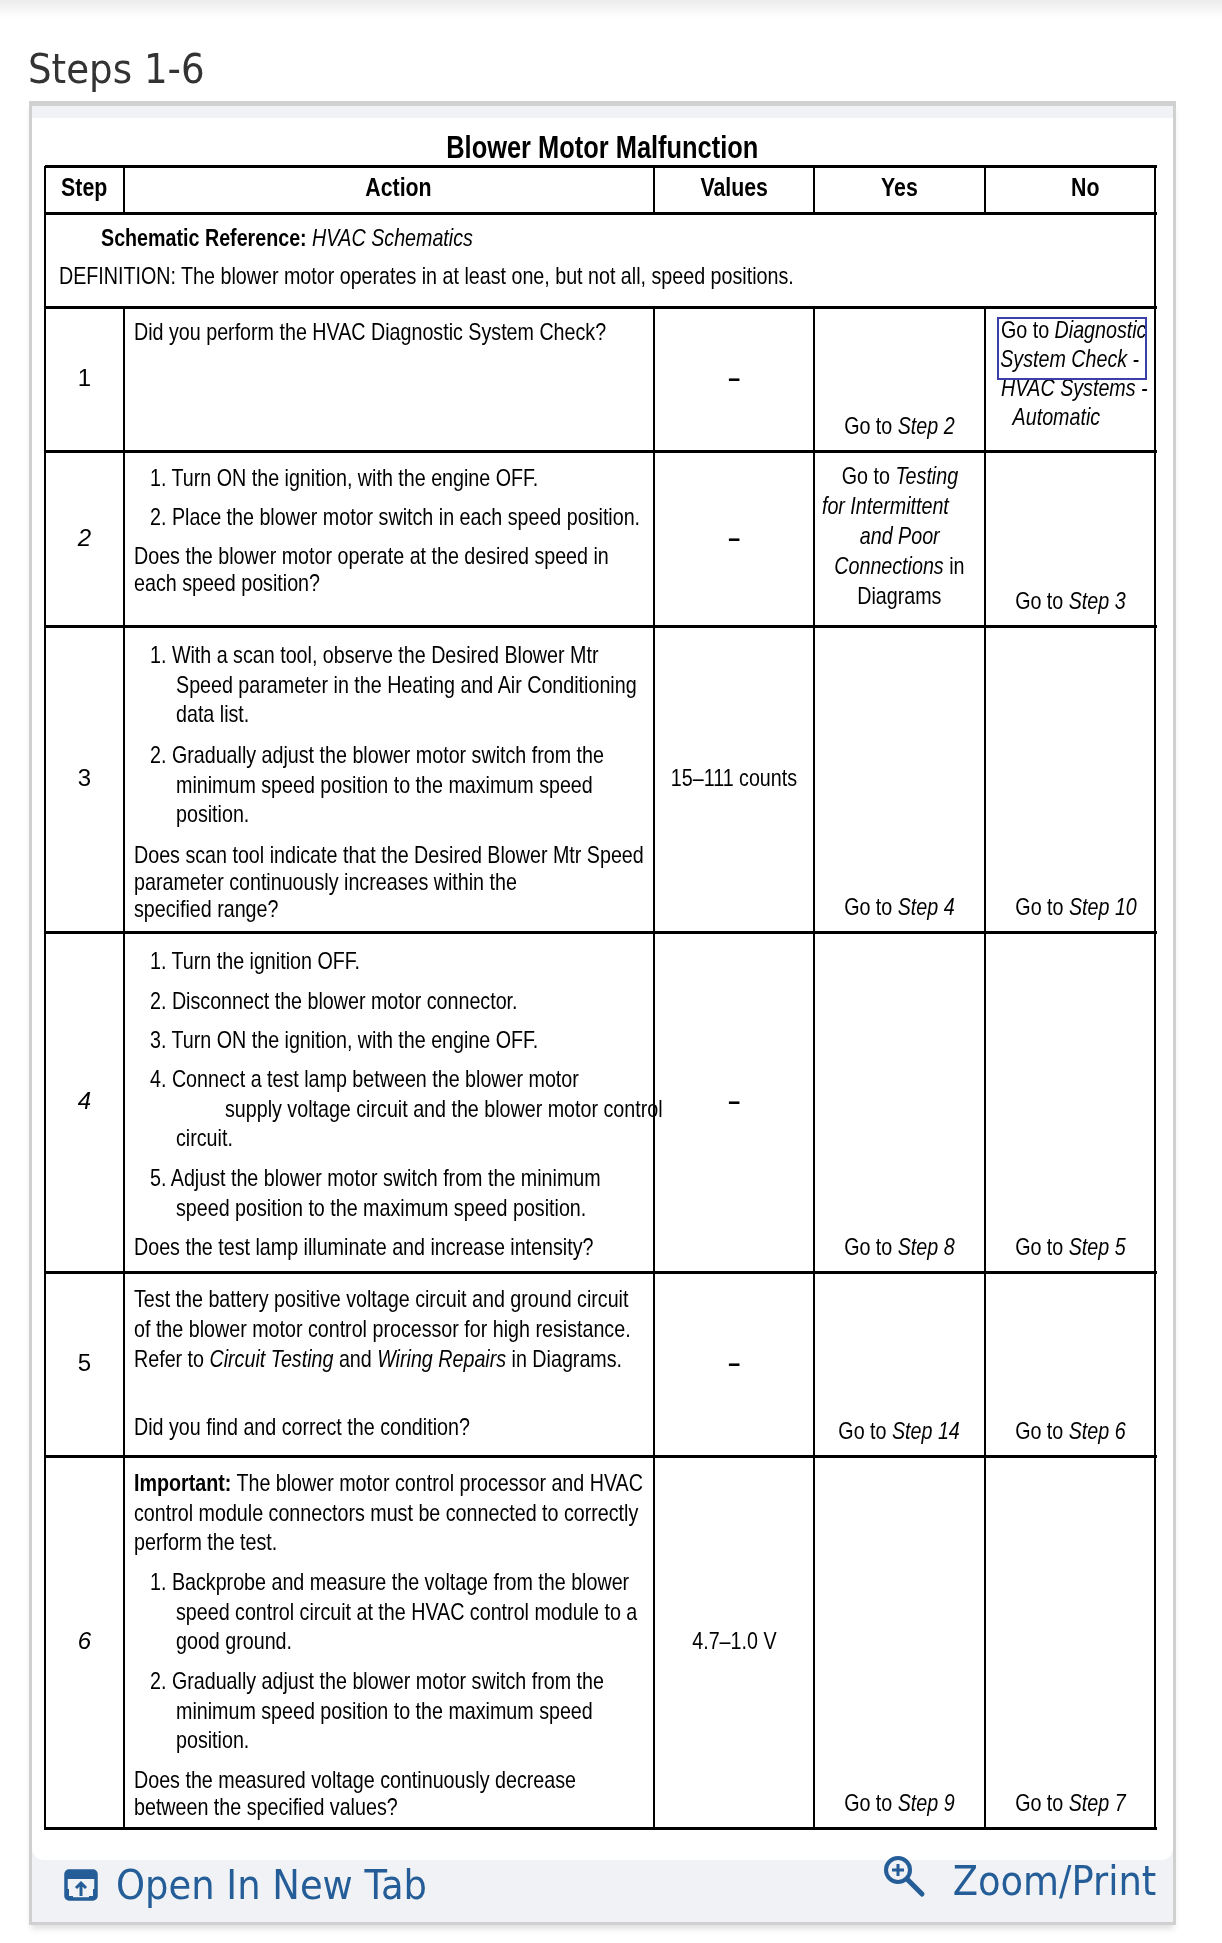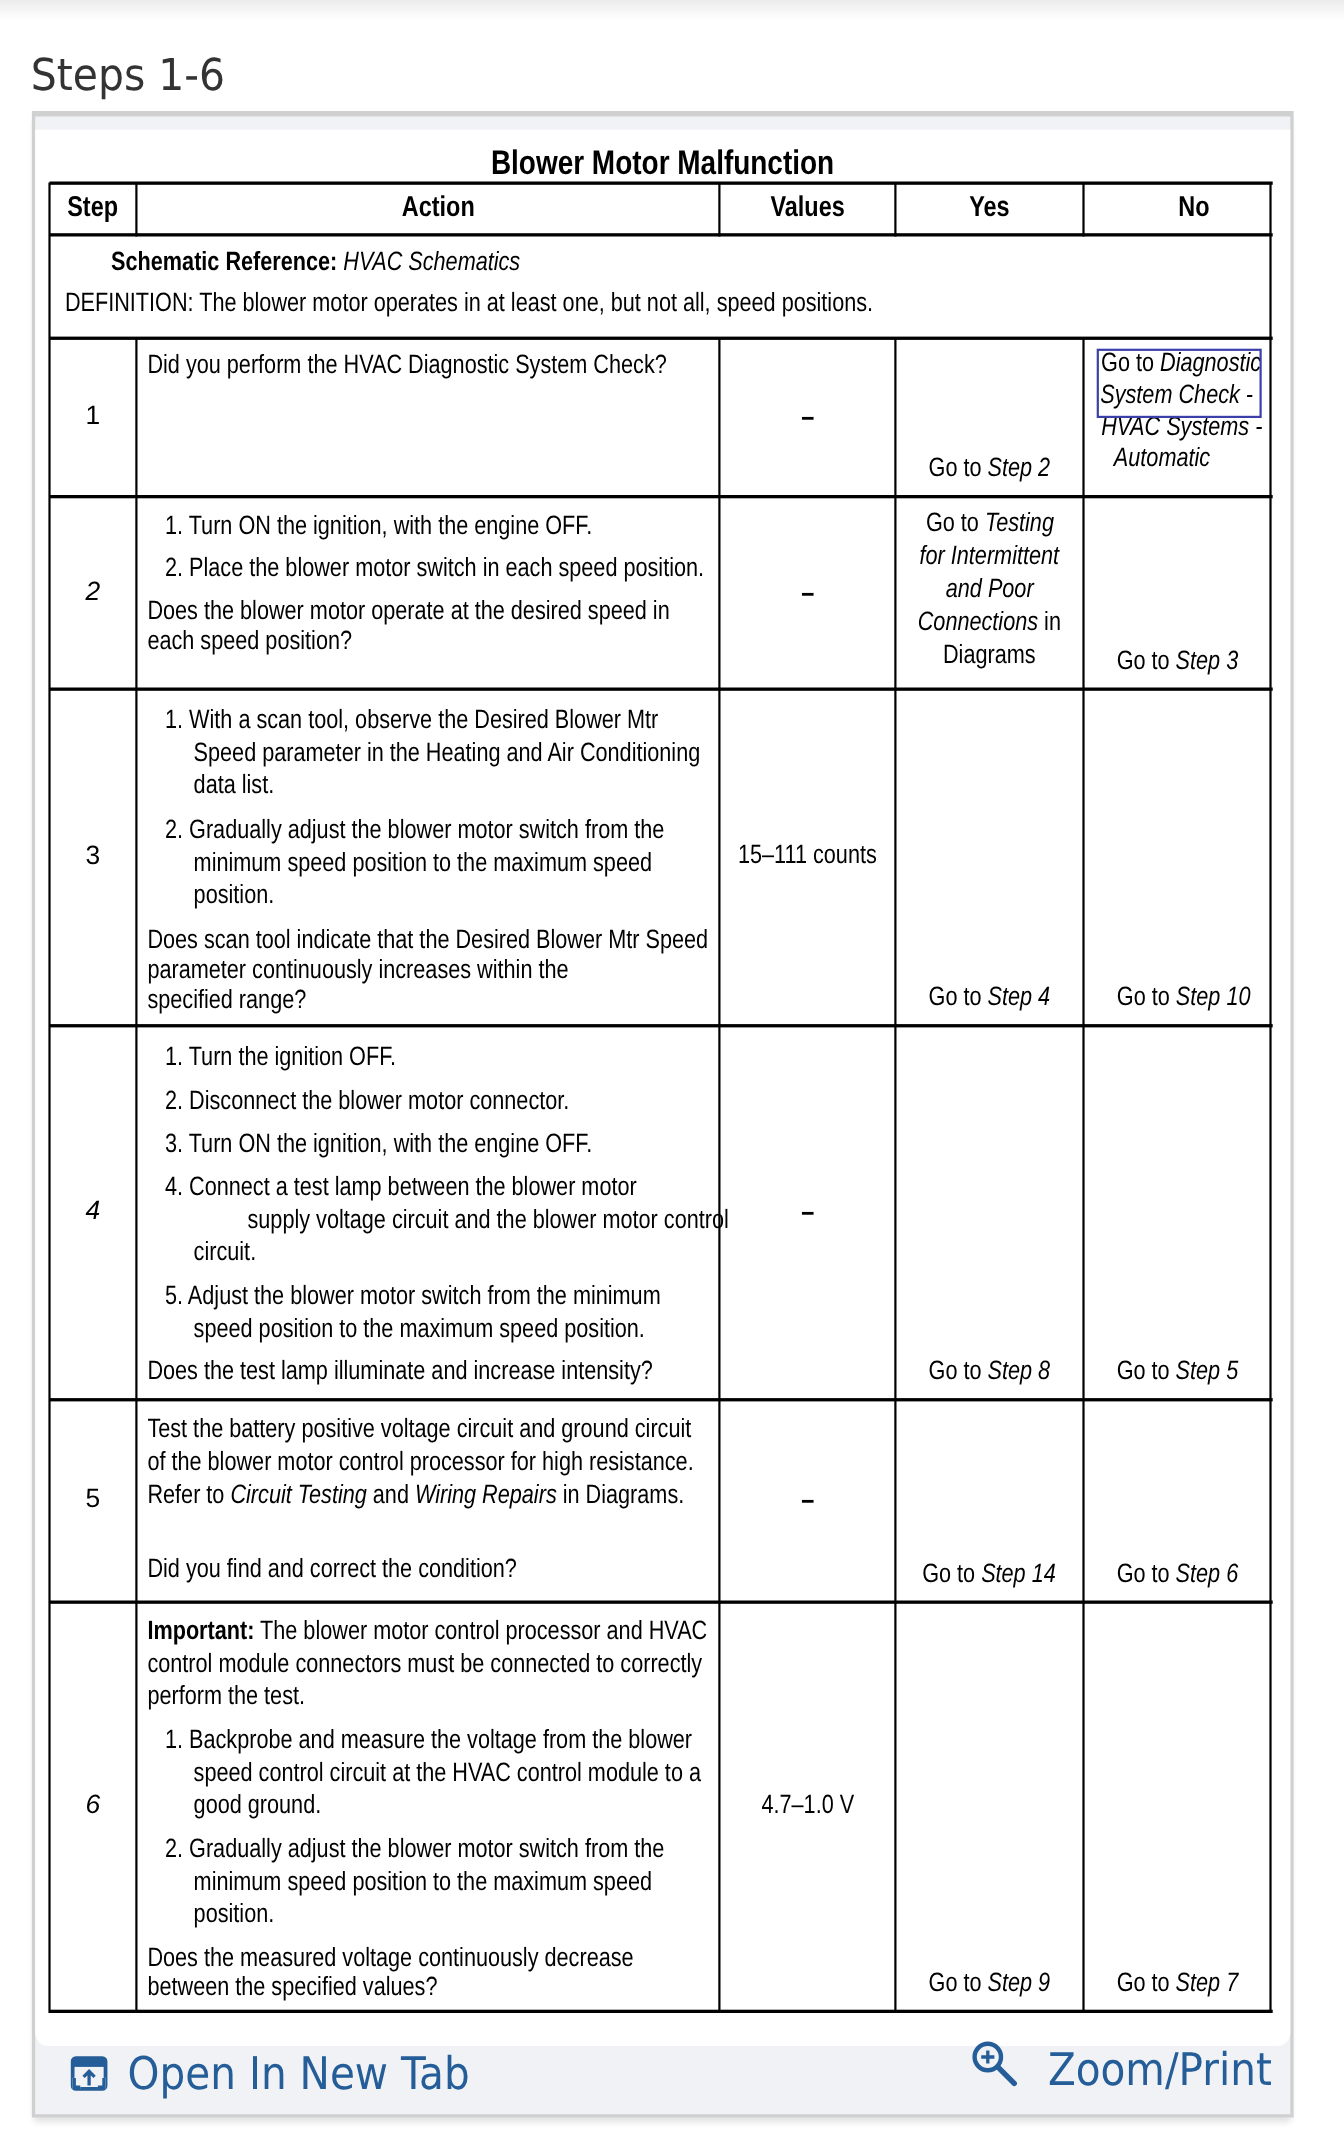--- a/index.html
+++ b/index.html
@@ -117,21 +117,21 @@
     <div class="cell yn" style="left:985px;top:315px;width:170px;"><span class="condc">Go to <i>Diagnostic</i></span></div>
     <div class="cell yn" style="left:985px;top:344px;width:170px;"><span class="condc"><i>System Check -</i></span></div>
     <div class="cell yn" style="left:985px;top:373px;width:170px;"><span class="condc"><i>HVAC Systems -</i></span></div>
     <div class="cell yn" style="left:985px;top:402px;width:142px;"><span class="condc"><i>Automatic</i></span></div>
     <div class="selbox" style="left:997px;top:317px;width:150px;height:63px;"></div>
     <div class="cell action-line" style="left:150px;top:463px;"><span class="cond">1.  Turn ON the ignition, with the engine OFF.</span></div>
     <div class="cell action-line" style="left:150px;top:502px;"><span class="cond">2.  Place the blower motor switch in each speed position.</span></div>
     <div class="cell action-line" style="left:134px;top:541px;"><span class="cond">Does the blower motor operate at the desired speed in</span></div>
     <div class="cell action-line" style="left:134px;top:568px;"><span class="cond">each speed position?</span></div>
     <div class="cell yn" style="left:814px;top:461px;width:171px;"><span class="condc">Go to <i>Testing</i></span></div>
-    <div class="cell yn" style="left:814px;top:491px;width:171px;"><span class="condc"><i>for Intermittent</i></span></div>
+    <div class="cell yn" style="left:792px;top:491px;width:171px;text-align:right;"><span class="condc"><i>for Intermittent</i></span></div>
     <div class="cell yn" style="left:814px;top:521px;width:171px;"><span class="condc"><i>and Poor</i></span></div>
     <div class="cell yn" style="left:814px;top:551px;width:171px;"><span class="condc"><i>Connections</i> in</span></div>
     <div class="cell yn" style="left:814px;top:581px;width:171px;"><span class="condc">Diagrams</span></div>
     <div class="cell yn" style="left:985px;top:586px;width:170px;"><span class="condc">Go to <i>Step 3</i></span></div>
     <div class="cell action-line" style="left:150px;top:640px;"><span class="cond">1.  With a scan tool, observe the Desired Blower Mtr</span></div>
     <div class="cell action-line" style="left:176px;top:670px;"><span class="cond">Speed parameter in the Heating and Air Conditioning</span></div>
     <div class="cell action-line" style="left:176px;top:699px;"><span class="cond">data list.</span></div>
     <div class="cell action-line" style="left:150px;top:740px;"><span class="cond">2.  Gradually adjust the blower motor switch from the</span></div>
     <div class="cell action-line" style="left:176px;top:770px;"><span class="cond">minimum speed position to the maximum speed</span></div>
     <div class="cell action-line" style="left:176px;top:799px;"><span class="cond">position.</span></div>

